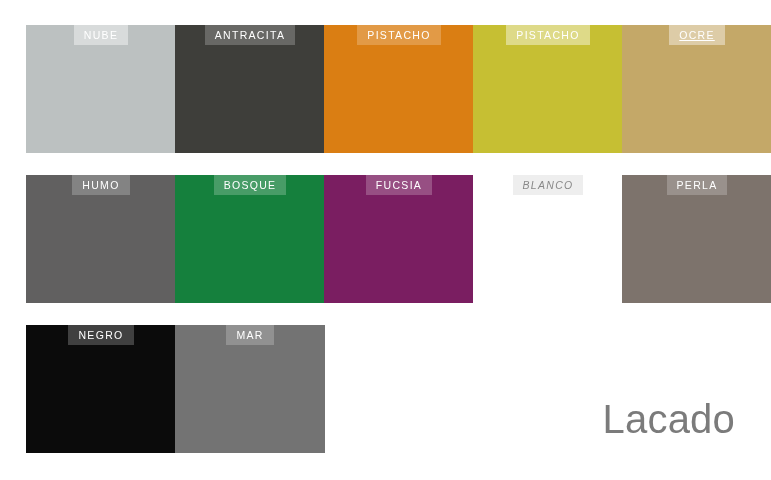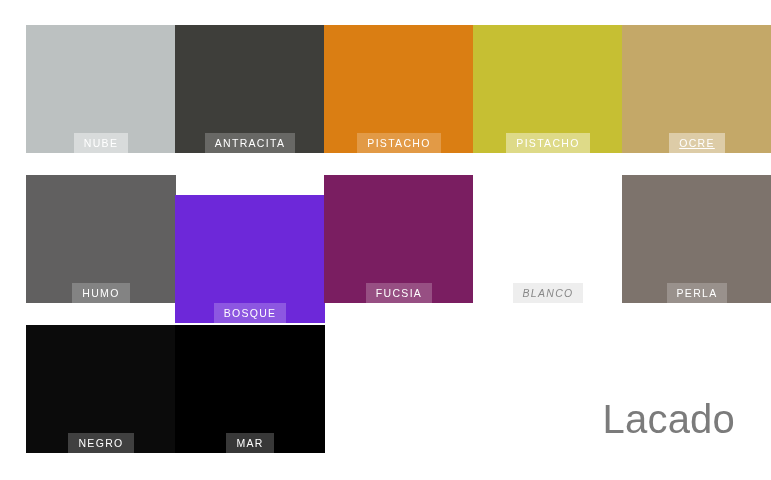--- a/index.html
+++ b/index.html
@@ -30,21 +30,21 @@
     grid-template-rows: repeat(3, 128px);
     column-gap: 22px;
     row-gap: 22px;
   }
 
   .swatch {
     position: relative;
     width: 150px;
     height: 128px;
     display: flex;
-    align-items: flex-end;
+    align-items: flex-start;
     justify-content: center;
   }
 
   .swatch-label {
     display: flex;
     align-items: center;
     justify-content: center;
     height: 20px;
     line-height: 20px;
     font-size: 10.5px;
@@ -105,36 +105,36 @@
       </div>
       <div class="swatch light-swatch" style="background: rgb(198, 191, 51);">
         <div class="swatch-label" style="color: rgb(255, 255, 255);">PISTACHO</div>
       </div>
       <div class="swatch light-swatch" style="background: rgb(196, 168, 104);">
         <div class="swatch-label" style="color: rgb(255, 255, 255); text-decoration: underline;">OCRE</div>
       </div>
       <div class="swatch" style="background: rgb(97, 96, 96);">
         <div class="swatch-label" style="color: rgb(255, 255, 255);">HUMO</div>
       </div>
-      <div class="swatch" style="background: #6d28d9; margin-top: 20px;">
+      <div class="swatch" style="background: #15803d;">
         <div class="swatch-label" style="color: rgb(255, 255, 255);">BOSQUE</div>
       </div>
       <div class="swatch" style="background: rgb(122, 30, 97);">
         <div class="swatch-label" style="color: rgb(255, 255, 255);">FUCSIA</div>
       </div>
       <div class="swatch blanco-swatch" style="background: rgb(255, 255, 255);">
         <div class="swatch-label" style="color: rgb(136, 136, 136); font-style: italic;">BLANCO</div>
       </div>
       <div class="swatch" style="background: rgb(125, 115, 108);">
         <div class="swatch-label" style="color: rgb(255, 255, 255);">PERLA</div>
       </div>
       <div class="swatch" style="background: rgb(11, 11, 11);">
         <div class="swatch-label" style="color: rgb(255, 255, 255);">NEGRO</div>
       </div>
-      <div class="swatch" style="background: #000000;">
+      <div class="swatch" style="background: #737373;">
         <div class="swatch-label" style="color: rgb(255, 255, 255);">MAR</div>
       </div>
       <div></div>
     </div>
 
   <div class="title-cell" style="position:absolute; left:618px; top:322px;">
     <div id="palette-title">Lacado</div>
   </div>
 
 </div>

